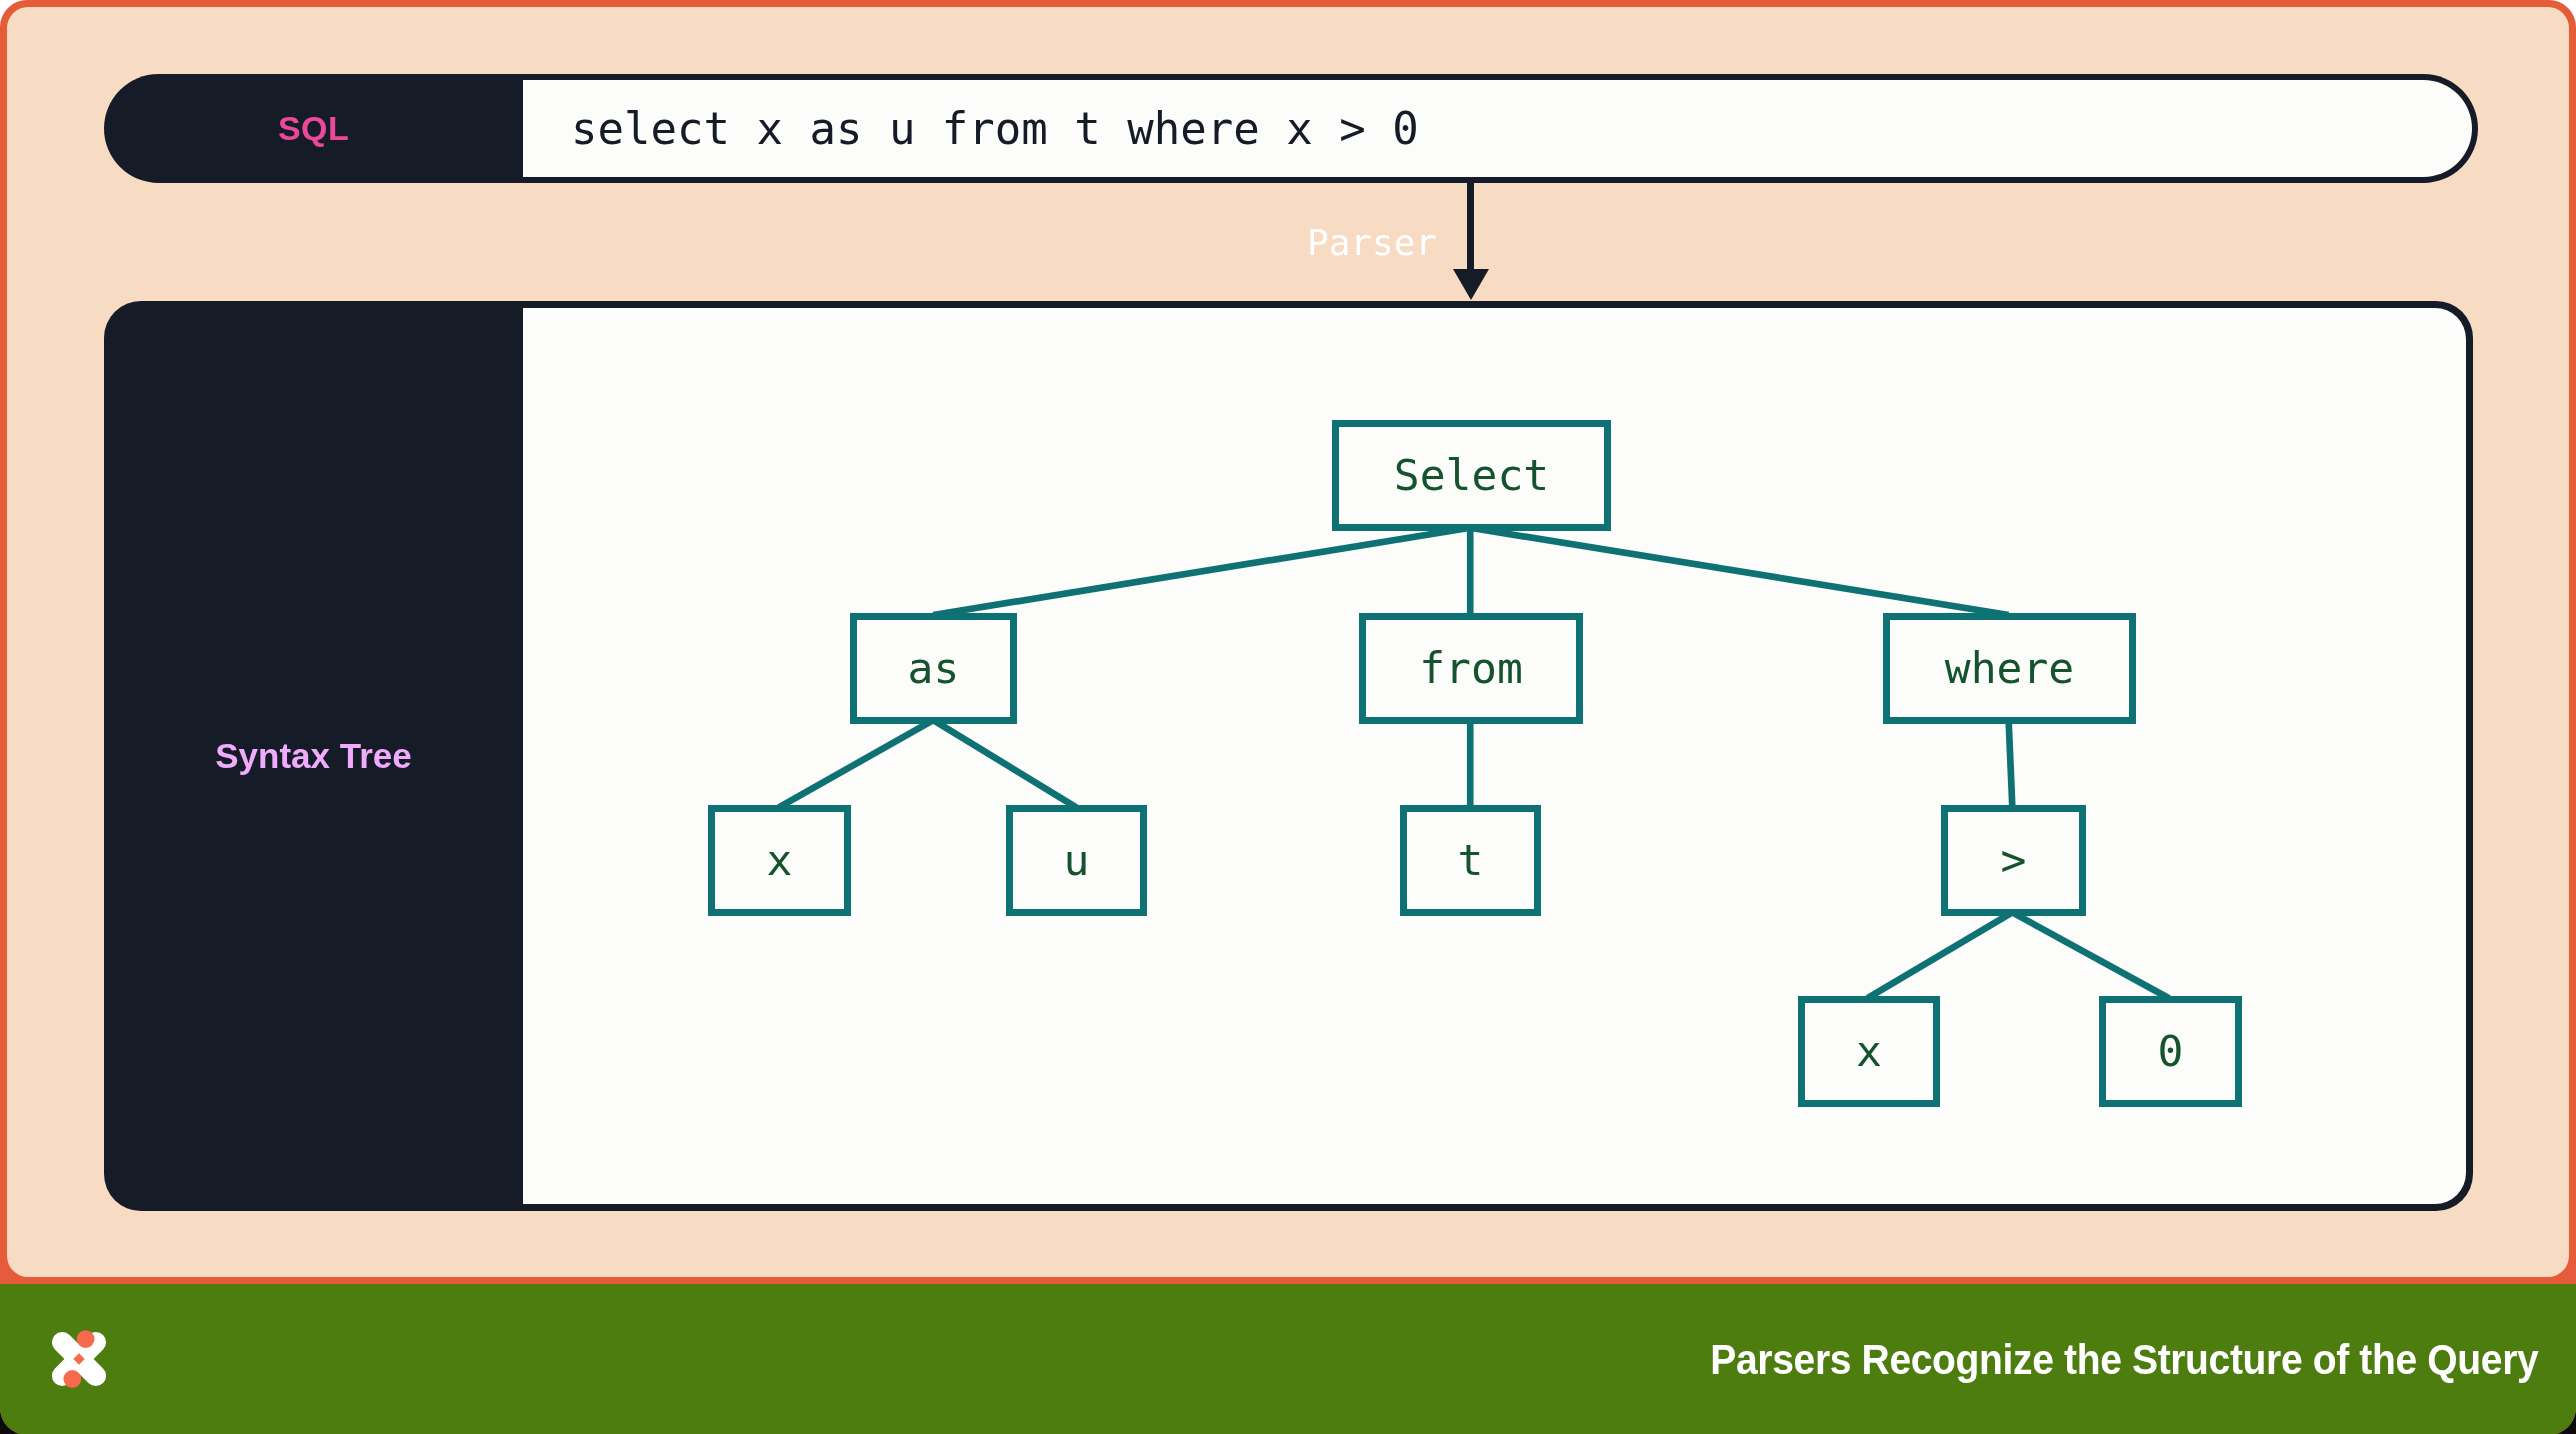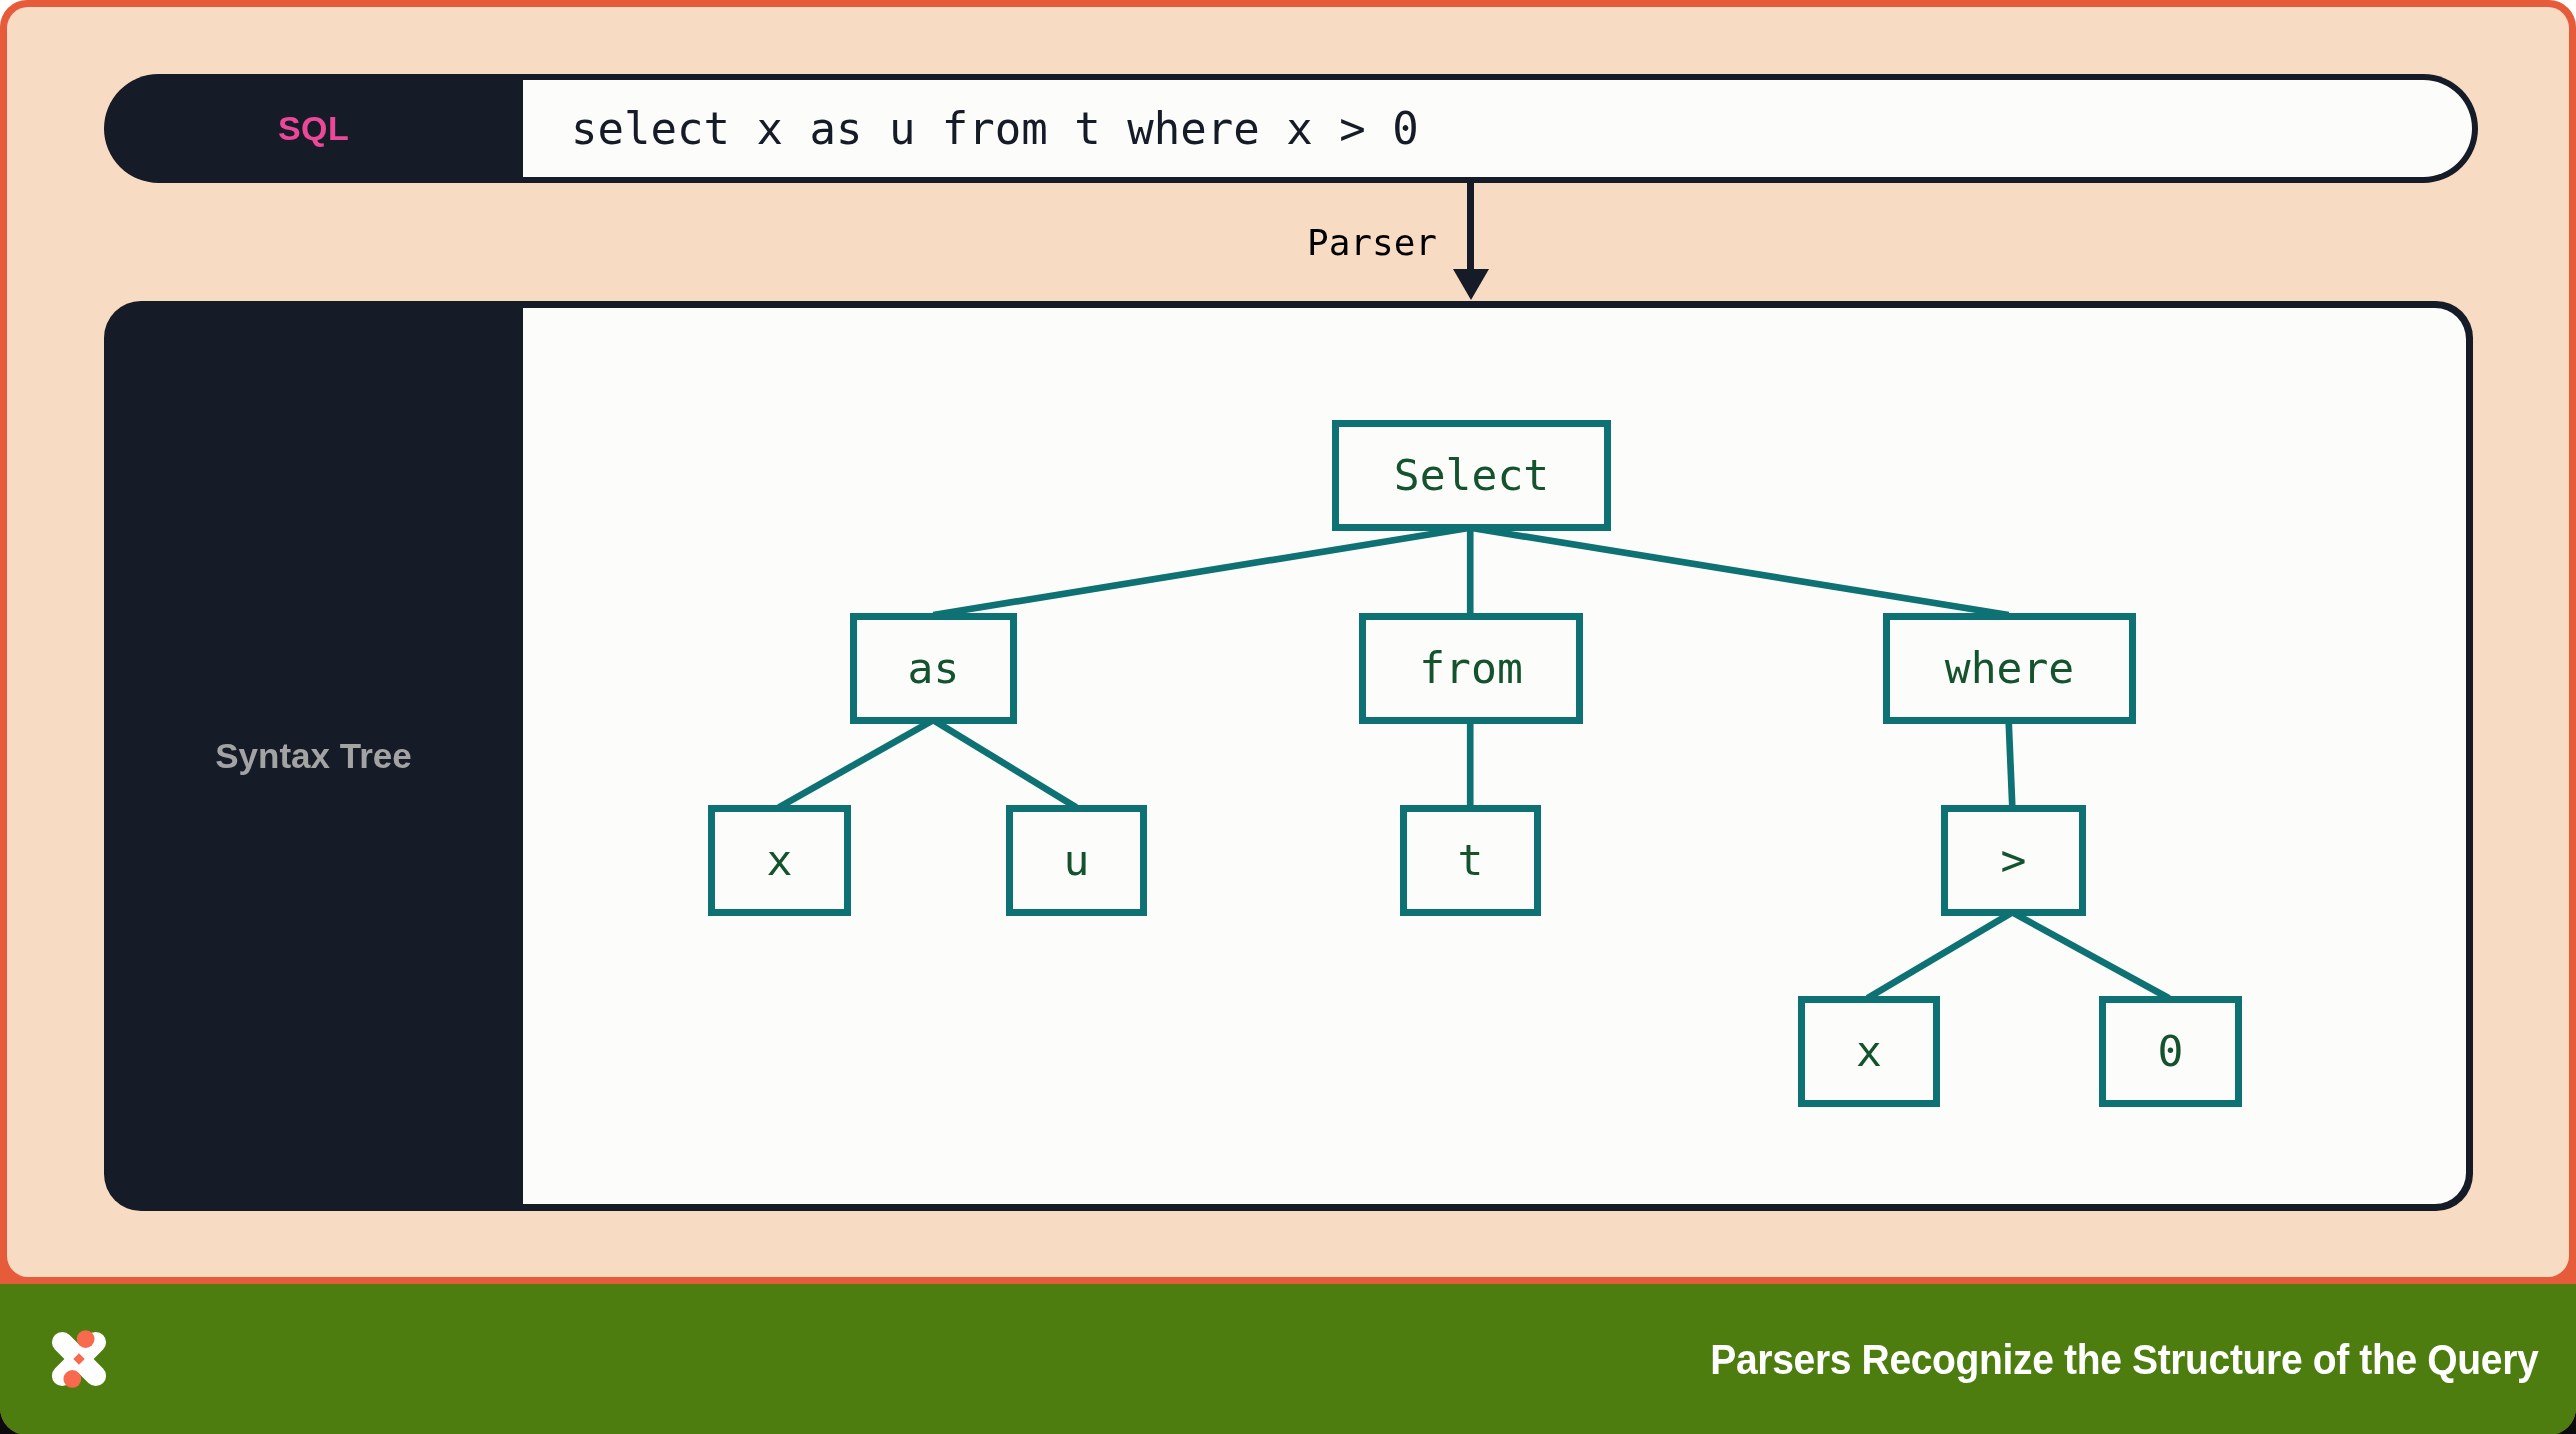--- a/index.html
+++ b/index.html
@@ -15,29 +15,29 @@
   
   .sql-bar { position:absolute; left:104px; top:74px; width:2374px; height:109px; background:#161B28; border-radius:55px; }
   .sql-label { position:absolute; left:0; top:0; width:419px; height:100%; display:flex; align-items:center; justify-content:center;
                color:#ec4899; font-weight:bold; font-size:34px; letter-spacing:0.4px; }
   .sql-field { position:absolute; left:419px; top:6px; right:6px; bottom:6px; background:#FCFCFA;
                border-radius:0 49px 49px 0; display:flex; align-items:center; }
   .sql-query { margin-left:48px; font-family:"DejaVu Sans Mono", monospace; font-size:44px; color:#161B28; white-space:pre; }
 
   
   .parser-label { position:absolute; left:1141px; top:222px; width:296px; text-align:right;
-                  font-family:"DejaVu Sans Mono", monospace; font-size:36px; color:#000000; }
+                  font-family:"DejaVu Sans Mono", monospace; font-size:36px; color:#ffffff; }
   .arrow-line { position:absolute; left:1467px; top:183px; width:6.7px; height:90px; background:#161B28; }
   .arrow-head { position:absolute; left:1453px; top:269px; width:0; height:0;
                 border-left:18.5px solid transparent; border-right:18.5px solid transparent; border-top:31px solid #161B28; }
 
   
   .tree-box { position:absolute; left:104px; top:301px; width:2369px; height:910px; background:#161B28; border-radius:37px; }
   .tree-sidebar-label { position:absolute; left:0; top:0; width:419px; height:100%; display:flex; align-items:center; justify-content:center;
-                        color:#a3a3a3; font-weight:bold; font-size:35px; }
+                        color:#f0abfc; font-weight:bold; font-size:35px; }
   .tree-canvas { position:absolute; left:419px; top:6.7px; right:6.7px; bottom:6.7px; background:#FCFCFA;
                  border-radius:0 31px 31px 0; overflow:hidden; }
   .tree-node { position:absolute; box-sizing:border-box; border:7.4px solid #0E7174; background:#FCFCFA;
                color:#14532d; font-family:"DejaVu Sans Mono", monospace; font-size:43px;
                display:flex; align-items:center; justify-content:center; }
 
   
   .logo { position:absolute; left:42px; top:38px; width:74px; height:74px; }
   .footer-caption { position:absolute; right:38px; top:0; height:100%; display:flex; align-items:center;
                     color:#ffffff; font-size:42px; font-weight:bold; letter-spacing:-0.4px;

